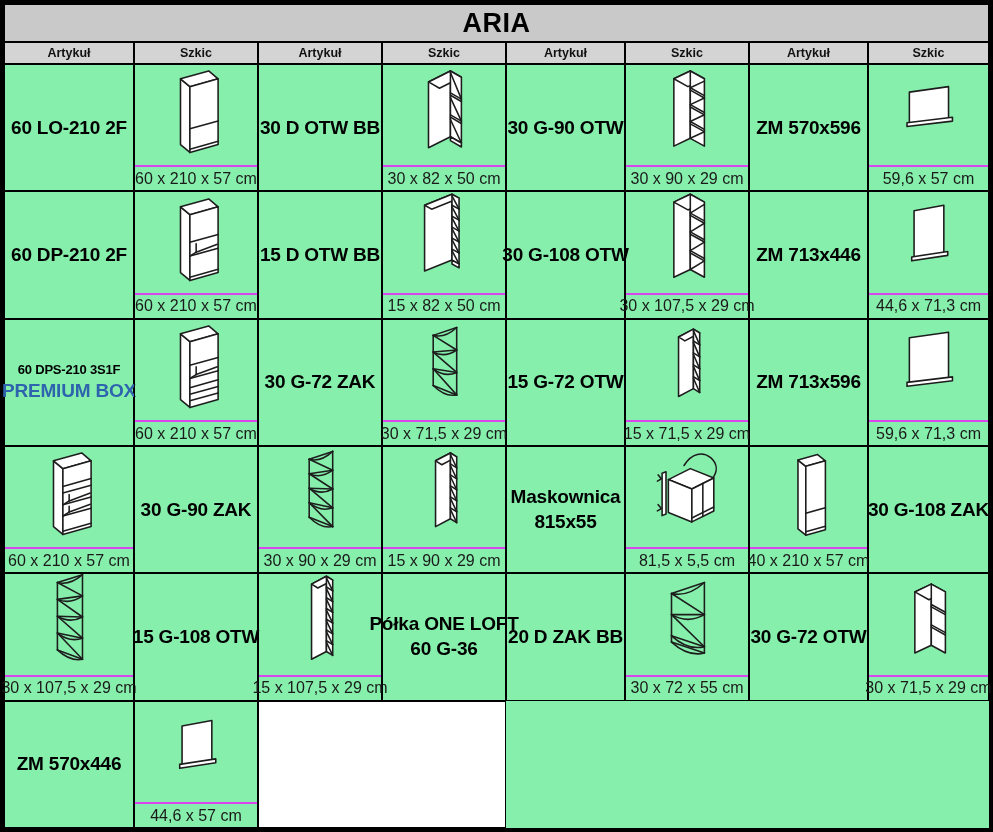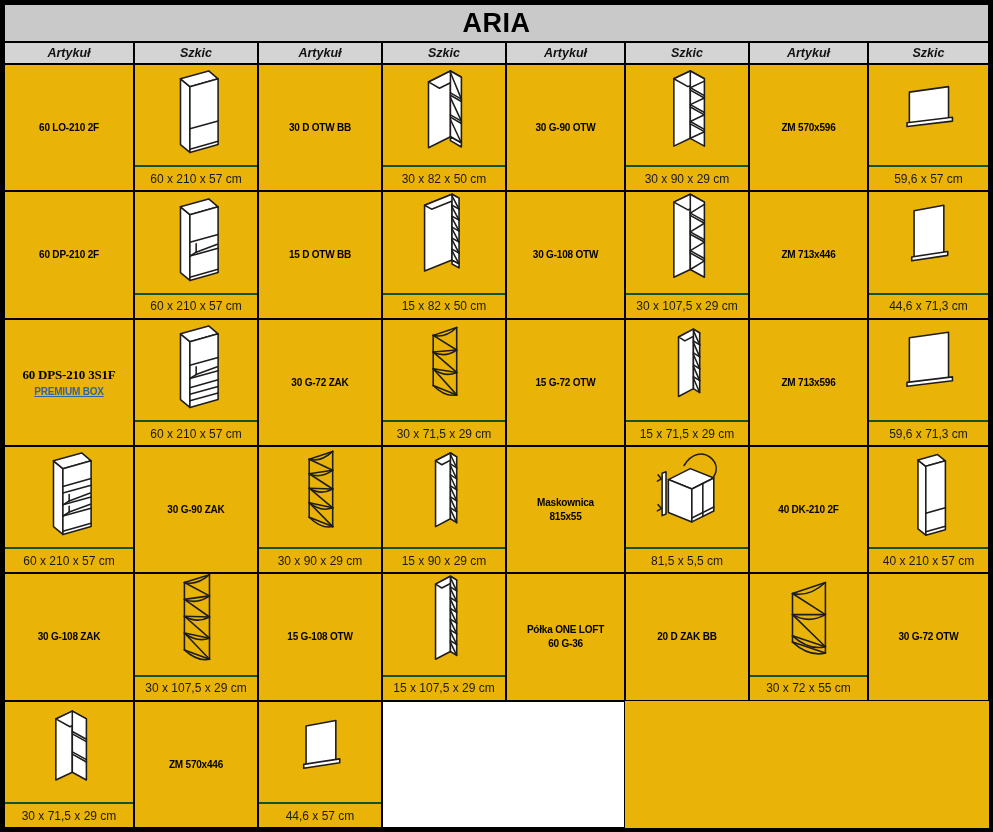--- a/index.html
+++ b/index.html
@@ -1,41 +1,41 @@
 <!DOCTYPE html>
 <html><head>
 <meta charset="utf-8">
 <style>
   html,body{margin:0;padding:0;background:#fff;font-family:"Liberation Sans",sans-serif;}
   .table{
     width:993px;height:832px;box-sizing:border-box;border:4px solid #000;
     display:grid;
     grid-template-columns:130px 124px 124px 124px 119px 124px 119px 121px;
     grid-template-rows:38px 22px repeat(6,1fr);
-    background:#eab308;
+    background:#86efac;
   }
   .cell{border:1.5px solid #000;box-sizing:border-box;min-width:0;min-height:0;}
   .title{
     grid-column:1/-1;display:flex;align-items:center;justify-content:center;
     font-size:27px;font-weight:bold;letter-spacing:.5px;color:#000;
   }
   .hdr{
     display:flex;align-items:center;justify-content:center;
-    font-size:12.5px;font-weight:600;color:#111;font-style:italic;
+    font-size:12.5px;font-weight:600;color:#111;
   }
   .art{display:flex;flex-direction:column;align-items:center;justify-content:center;gap:3px;text-align:center;padding:0 2px;}
-  .art-line{font-weight:bold;font-size:10px;white-space:nowrap;color:#000;letter-spacing:-0.2px;}
-  .art-line.small{font-size:13px;font-family:Liberation Serif, serif;}
+  .art-line{font-weight:bold;font-size:19px;white-space:nowrap;color:#000;letter-spacing:-0.2px;}
+  .art-line.small{font-size:13px;}
   .skc{display:flex;flex-direction:column;}
   .sk-area{flex:1;display:flex;align-items:center;justify-content:center;min-height:0;}
   svg.sketch{height:94px;width:auto;display:block;}
   .dims{
-    height:23px;flex:0 0 23px;border-top:2px solid #14532d;
+    height:23px;flex:0 0 23px;border-top:2px solid #d946ef;
     display:flex;align-items:center;justify-content:center;
-    font-size:12px;color:#1a1a1a;white-space:nowrap;margin-top:16px;
+    font-size:16px;color:#1a1a1a;white-space:nowrap;margin-top:16px;
   }
   .sketch line,.sketch path{stroke:#1d1d1d;stroke-width:2;fill:none;stroke-linecap:round;stroke-linejoin:round;}
   .sketch polygon{stroke:#1d1d1d;stroke-width:2;fill:#fff;stroke-linejoin:round;}
   .sketch .nf{fill:none;}
   .empty{background:#fff;}
 </style>
 </head>
 <body>
 
 <div class="table" id="catalog">
@@ -193,21 +193,21 @@
       <div class="sk-area">
         <svg class="sketch" viewBox="0 0 100 120">
           <polygon points="32,29 70,22 70,84 32,91"></polygon>
           <polygon points="29,88 75,81 75,86 29,93"></polygon>
         </svg>
       </div>
       <div class="dims">44,6 x 71,3 cm</div>
     </div>
     <div class="cell art">
       <div class="art-line small">60 DPS-210 3S1F</div>
-      <div class="art-line" style="color: rgb(46, 100, 174); text-decoration: underline;">PREMIUM BOX</div>
+      <div class="art-line" style="color: rgb(46, 100, 174);">PREMIUM BOX</div>
     </div>
     <div class="cell skc">
       <div class="sk-area">
         <svg class="sketch" viewBox="0 0 100 120">
           <polygon points="30,24 42,34 42,118 30,108"></polygon>
           <polygon points="30,24 42,34 78,24 66,14"></polygon>
           <polygon points="42,34 78,24 78,108 42,118"></polygon>
           <line x1="42" y1="64.24" x2="78" y2="54.239999999999995"></line>
           <line x1="42" y1="81.04" x2="78" y2="71.04"></line>
           <line x1="42" y1="92.8" x2="78" y2="82.8"></line>
@@ -358,23 +358,20 @@
           <path d="M13,80 L17,85 L12,88"></path>
           <polygon points="26,48 54,34 84,46 56,60"></polygon>
           <polygon points="26,48 56,60 56,102 26,90"></polygon>
           <polygon points="56,60 84,46 84,88 56,102"></polygon>
           <line x1="70" y1="53" x2="70" y2="95"></line>
           <line x1="56" y1="97" x2="84" y2="83"></line>
         </svg>
       </div>
       <div class="dims">81,5 x 5,5 cm</div>
     </div>
-    <div class="cell art">
-      <div class="art-line">40 DK-210 2F</div>
-    </div>
     <div class="cell skc">
       <div class="sk-area">
         <svg class="sketch" viewBox="0 0 100 120">
           <polygon points="37,23 47,31 47,119 37,111"></polygon>
           <polygon points="37,23 47,31 72,24 62,16"></polygon>
           <polygon points="47,31 72,24 72,112 47,119"></polygon>
           <line x1="47" y1="90.84" x2="72" y2="83.84"></line>
           <line x1="47" y1="114.6" x2="72" y2="107.6"></line>
         </svg>
       </div>

